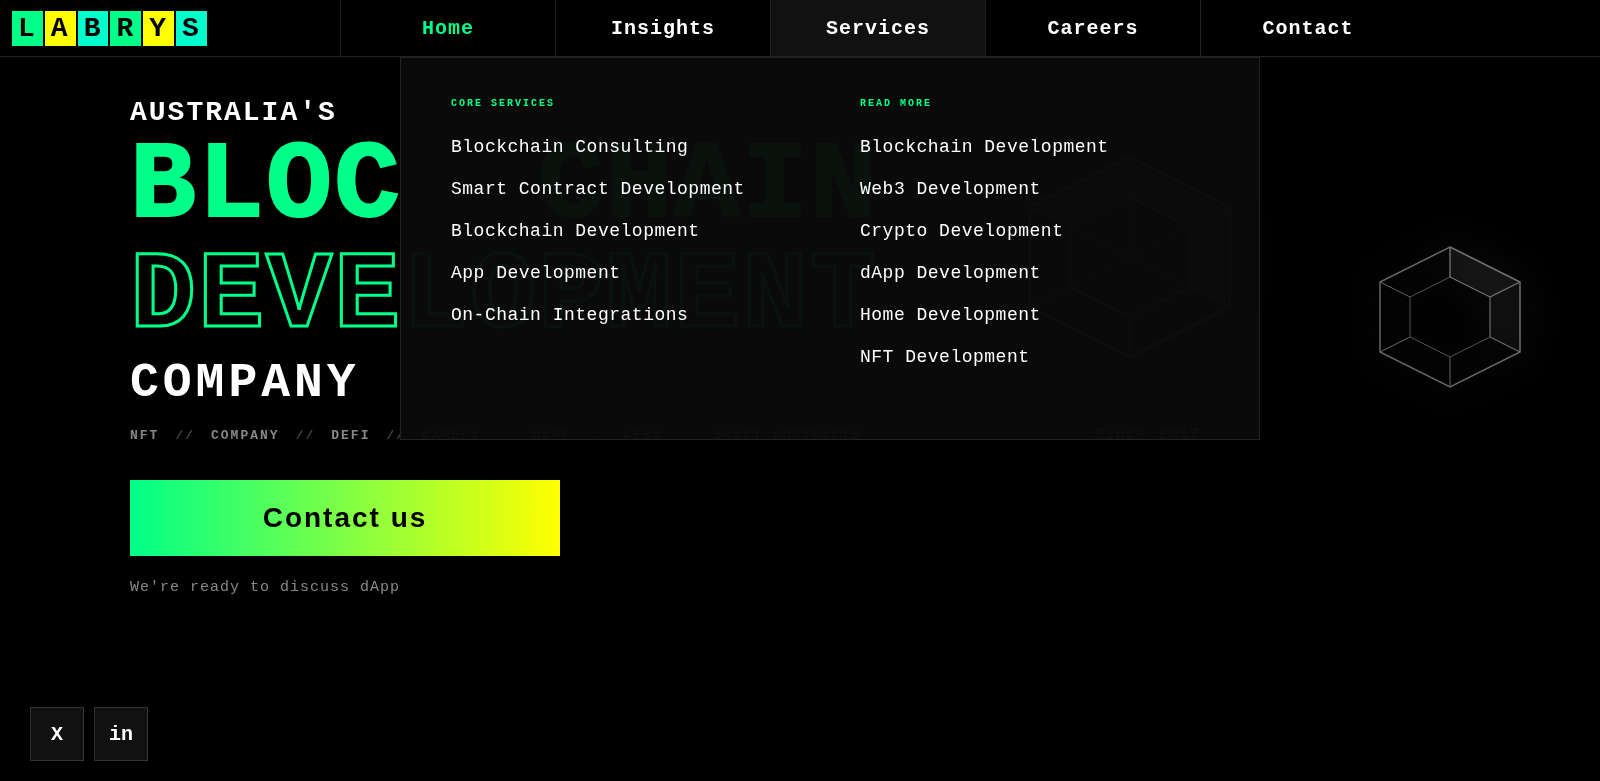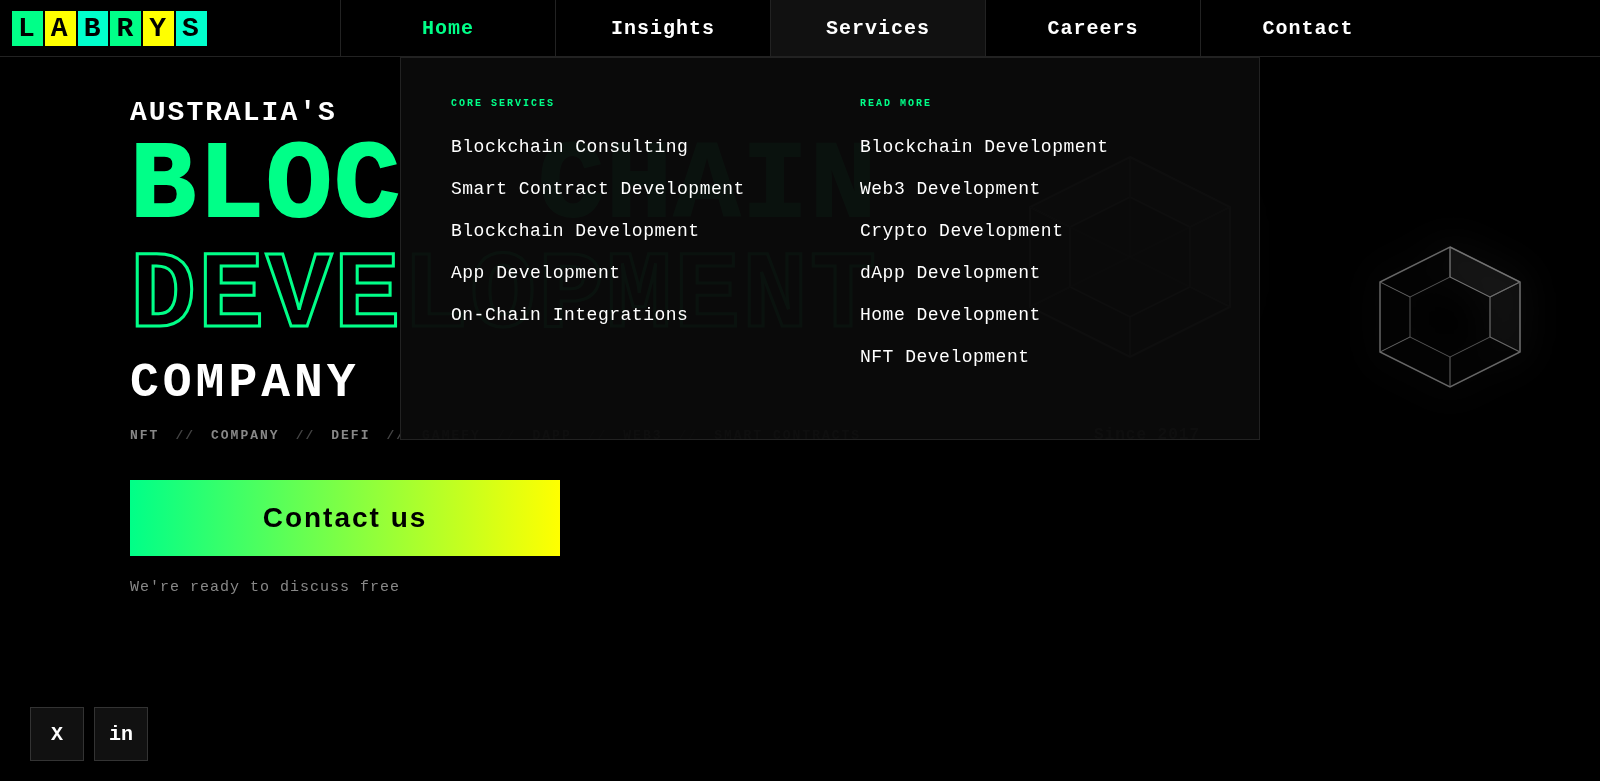--- a/index.html
+++ b/index.html
@@ -309,21 +309,21 @@
     <span class="sep">//</span>
     <span>SMART CONTRACTS</span>
     <span class="hero-since">Since 2017</span>
   </div>
 
   
   <button class="contact-btn">Contact us</button>
 
   
   <div class="hero-desc">
-    <span>We're ready to discuss free</span><br>
+    <span>We're ready to discuss dApp</span><br>
   </div>
 
   
   <div class="social-row">
     <div class="social-icon">
       <span>X</span>
     </div>
     <div class="social-icon">
       <span>in</span>
     </div>

